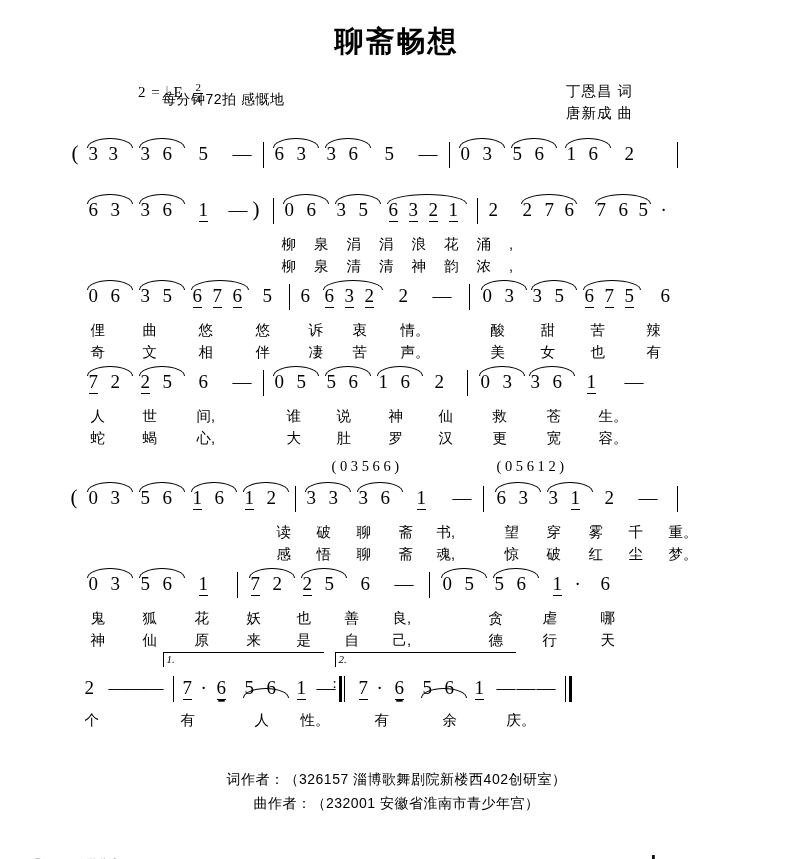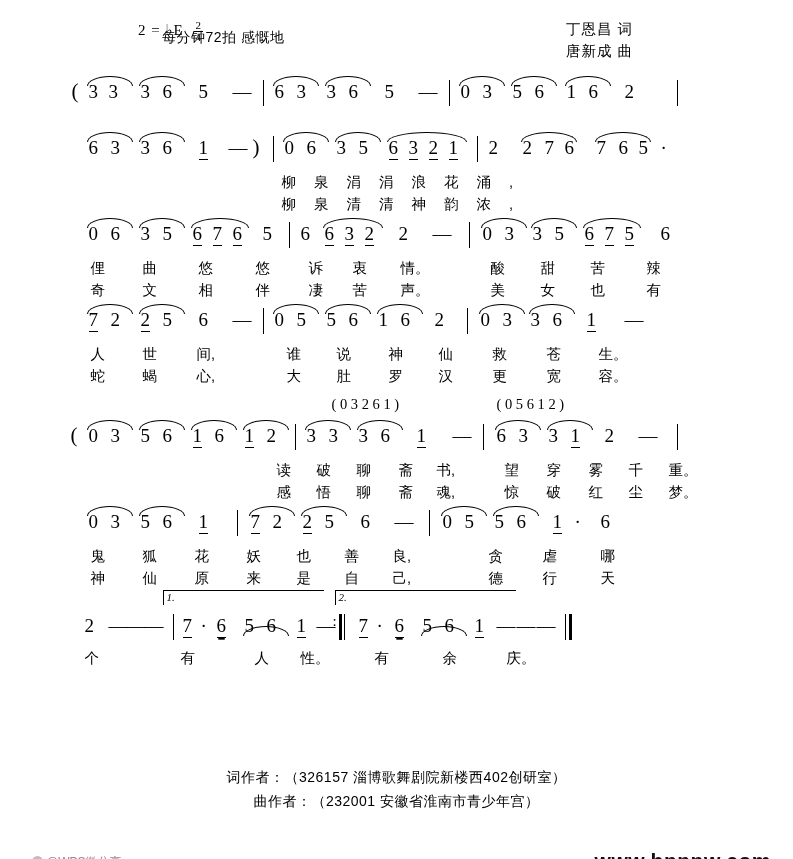--- a/index.html
+++ b/index.html
@@ -247,20 +247,21 @@
     font-size: 21px;
     letter-spacing: 0.5px;
     color: #111;
   }
 </style>
 </head>
 <body>
 
 <div class="page">
 
+  <div class="title">聊斋畅想</div>
 
   <div class="meta">
     <div class="key-line">
       <span>2 = ♭E</span>
       <span class="frac">
         <span class="num">2</span>
         <span class="den">4</span>
       </span>
     </div>
     <div class="tempo-line">每分钟72拍 感慨地</div>
@@ -457,21 +458,21 @@
         <span style="position:absolute;left:246px;">肚</span>
         <span style="position:absolute;left:298px;">罗</span>
         <span style="position:absolute;left:348px;">汉</span>
         <span style="position:absolute;left:402px;">更</span>
         <span style="position:absolute;left:456px;">宽</span>
         <span style="position:absolute;left:508px;">容。</span>
       </div>
     </div>
 
     <div class="sysrow" style="height:30px;">
-      <div class="small-notes" style="left:255px; top:4px;">( 0 3 2 6 1 )</div>
+      <div class="small-notes" style="left:255px; top:4px;">( 0 3 5 6 6 )</div>
       <div class="small-notes" style="left:420px; top:4px;">( 0 5 6 1 2 )</div>
     </div>
 
     <div class="sysrow with-lyrics">
       <div class="notes">
         <span class="paren" style="left:-6px;">(</span>
         <span class="slur" style="left:10px; top:-2px; width:44px;"></span>
         <span class="n" style="left:12px;">0</span>
         <span class="n" style="left:34px;">3</span>
         <span class="slur" style="left:62px; top:-2px; width:44px;"></span>

